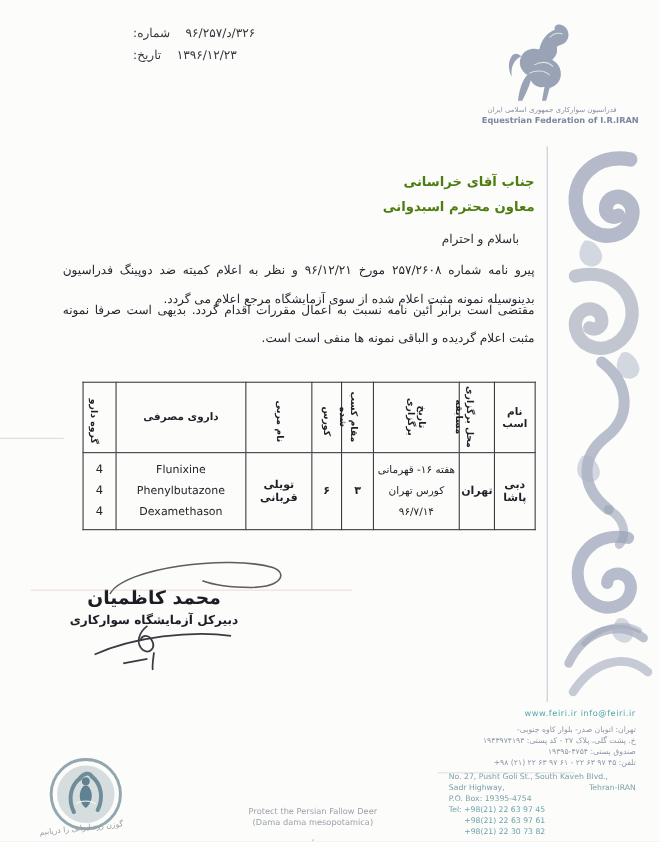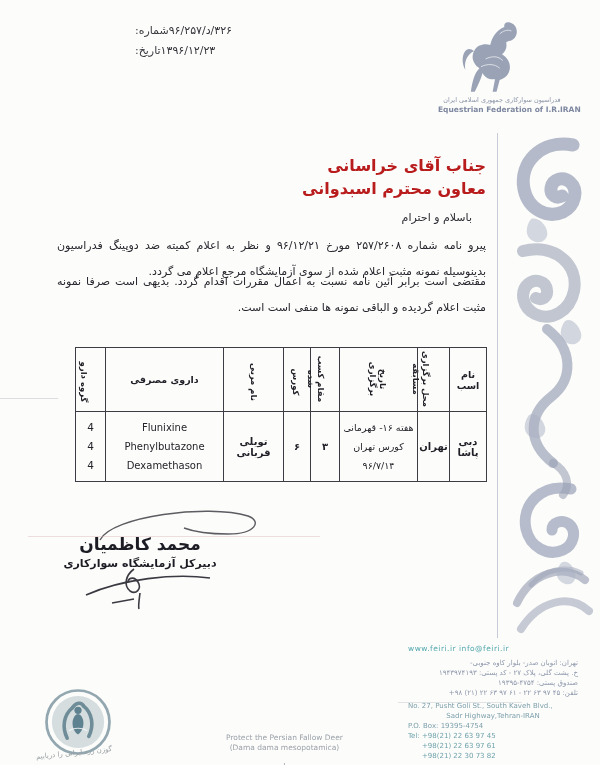--- a/index.html
+++ b/index.html
@@ -1,35 +1,35 @@
 <!DOCTYPE html>
 <html lang="fa"><head>
 <meta charset="utf-8">
 <style>
   html,body{margin:0;padding:0;}
   body{background:#e8e8e6;font-family:"DejaVu Sans",sans-serif;}
   .page{position:relative;width:600px;height:765px;margin:0 auto;background:#fcfcfa;overflow:hidden;color:#23232b;}
 
   
   .meta{position:absolute;top:24px;right:368px;text-align:right;font-size:11px;color:#33333b;direction:rtl;}
-  .meta-row{display:flex;flex-direction:row-reverse;justify-content:flex-start;margin-bottom:7px;}
+  .meta-row{display:flex;flex-direction:row-reverse;justify-content:flex-start;gap:14px;margin-bottom:7px;}
   .meta-label{color:#3a3a42;}
   .ltrov{direction:ltr;unicode-bidi:bidi-override;display:inline-block;}
 
   .brand{position:absolute;top:20px;left:438px;width:128px;text-align:center;}
   .brand svg{display:block;margin:0 auto;}
   .brand-fa{font-size:7px;color:#8a93a8;margin-top:2px;white-space:nowrap;transform:scale(.92);}
   .brand-en{font-size:7.5px;color:#7d87a0;margin-top:1px;white-space:nowrap;font-weight:bold;}
 
   
   .vrule{position:absolute;left:497px;top:133px;width:1px;height:505px;background:#c6cbd7;}
   .ornament{position:absolute;left:501px;top:133px;width:92px;height:505px;}
 
   
-  .addressee{position:absolute;top:154px;right:114px;text-align:right;direction:rtl;font-weight:bold;font-size:16px;color:#b91c1c;line-height:23px;}
+  .addressee{position:absolute;top:154px;right:114px;text-align:right;direction:rtl;font-weight:bold;font-size:12px;color:#4d7c0f;line-height:23px;}
   .salutation{position:absolute;top:211px;right:128px;direction:rtl;font-size:11px;color:#2c2c34;}
   .para{position:absolute;left:57px;right:114px;direction:rtl;text-align:justify;font-size:11px;line-height:26px;color:#26262e;}
   .para1{top:233px;}
   .para2{top:269px;}
 
   
   .dope-table{position:absolute;left:75px;top:347px;width:411px;border-collapse:collapse;direction:rtl;table-layout:fixed;}
   .dope-table td,.dope-table th{border:1px solid #3c3c44;padding:0;vertical-align:middle;text-align:center;font-weight:bold;color:#1f1f27;}
   .dope-table thead tr{height:64px;}
   .dope-table tbody tr{height:70px;}
@@ -56,25 +56,25 @@
 
   
   .deer{position:absolute;left:42px;top:686px;}
   .deer-caption{position:absolute;left:14px;top:749px;width:120px;font-size:7px;color:#9aa0a4;transform:rotate(-6deg);direction:rtl;text-align:center;}
   .protect{position:absolute;left:226px;top:733px;display:flex;align-items:center;gap:10px;flex-direction:column;}
   .protect-en{font-size:7.5px;color:#9aa2aa;text-align:center;line-height:10px;}
   .protect-divider{width:1px;height:20px;background:#b4bac0;}
   .protect-fa{font-size:8px;color:#5aa6aa;direction:rtl;white-space:nowrap;}
 
   .contact{position:absolute;left:408px;top:644px;width:170px;font-size:7px;line-height:10px;}
-  .contact .web{color:#51a7ad;letter-spacing:.5px;text-align:left;margin-bottom:4px;font-size:7.5px;}
+  .contact .web{color:#51a7ad;letter-spacing:.5px;text-align:right;margin-bottom:4px;font-size:7.5px;}
   .contact .fa-line{direction:rtl;color:#8d97ac;white-space:nowrap;}
   .contact .en-block{margin-top:3px;color:#7da0ac;}
   .contact .en-line{white-space:nowrap;}
-  .contact .en-split{display:flex;justify-content:center;}
+  .contact .en-split{display:flex;justify-content:space-between;}
   .contact .tel{color:#6fa3ac;}
   .contact .tel-indent{padding-left:14px;}
 </style>
 </head>
 <body>
 
 <div class="page">
 
   <div class="meta">
     <div class="meta-row">

